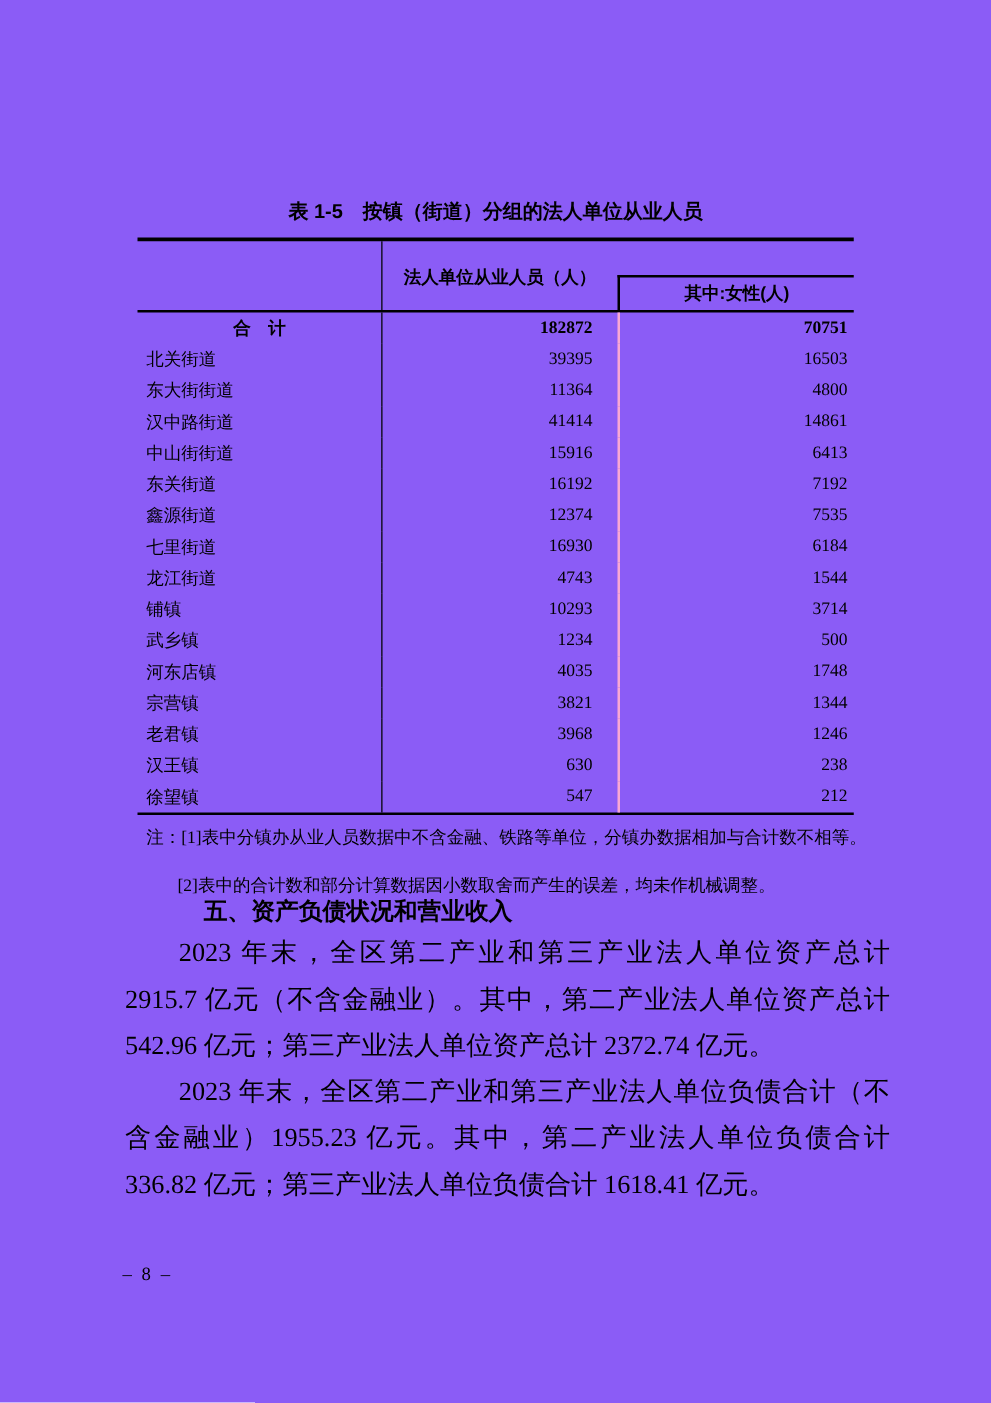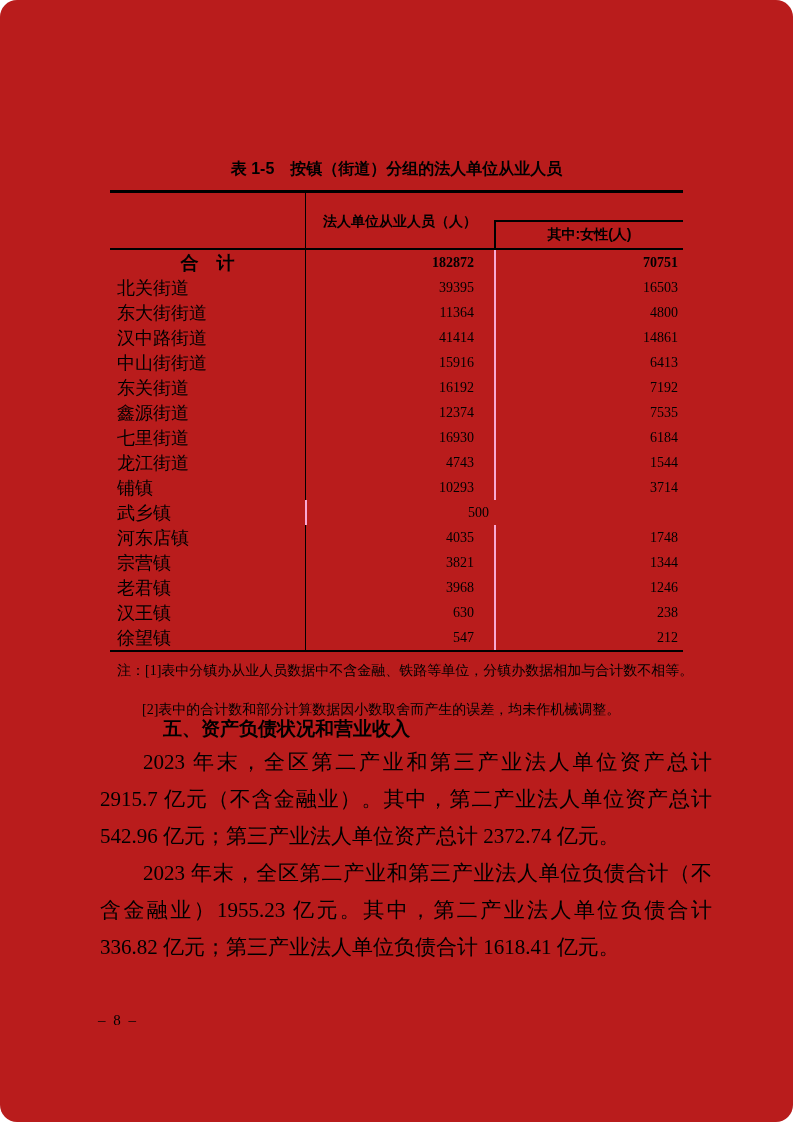--- a/index.html
+++ b/index.html
@@ -1,21 +1,20 @@
 <!DOCTYPE html>
 <html><head>
 <meta charset="utf-8">
 <style>
   * { margin:0; padding:0; box-sizing:border-box; }
   html,body { background:#ffffff; }
   .page {
     position:relative; width:793px; height:1122px;
-    background:#b91c1c; color:#000; overflow:hidden;
+    background:#8b5cf6; color:#000; overflow:hidden;
     font-family:"Liberation Serif", serif;
-    border-radius:17px;
   }
   .table-title {
     position:absolute; top:159px; left:0; right:0;
     text-align:center; font-family:"Liberation Sans", sans-serif;
     font-weight:bold; font-size:16px;
   }
   .stat-table {
     position:absolute; left:110px; top:190px; width:573px;
     border-top:3px solid #000; border-bottom:2px solid #000;
   }
@@ -29,21 +28,21 @@
   .thead .h3 { width:189px; position:relative; }
   .h3-box {
     position:absolute; top:27px; left:0; right:0; bottom:0;
     border-top:2px solid #000; border-left:2px solid #000;
     display:flex; align-items:center; justify-content:center;
     font-family:"Liberation Sans", sans-serif; font-weight:bold; font-size:14px;
   }
   .trow { display:flex; height:25px; }
   .trow .c1 {
     width:195px; padding-left:7px; display:flex; align-items:center;
-    font-size:18px;
+    font-size:14px;
   }
   .trow .c2 {
     width:189px; border-left:1.5px solid #000;
     display:flex; align-items:center; justify-content:flex-end;
     padding-right:20px; font-size:14px;
   }
   .trow .c3 {
     width:189px; border-left:2px solid #f9a8d4;
     display:flex; align-items:center; justify-content:flex-end;
     padding-right:5px; font-size:14px;
@@ -149,20 +148,21 @@
     </div>
 
     <div class="trow">
       <div class="c1">铺镇</div>
       <div class="c2">10293</div>
       <div class="c3">3714</div>
     </div>
 
     <div class="trow">
       <div class="c1">武乡镇</div>
+      <div class="c2">1234</div>
       <div class="c3">500</div>
     </div>
 
     <div class="trow">
       <div class="c1">河东店镇</div>
       <div class="c2">4035</div>
       <div class="c3">1748</div>
     </div>
 
     <div class="trow">

